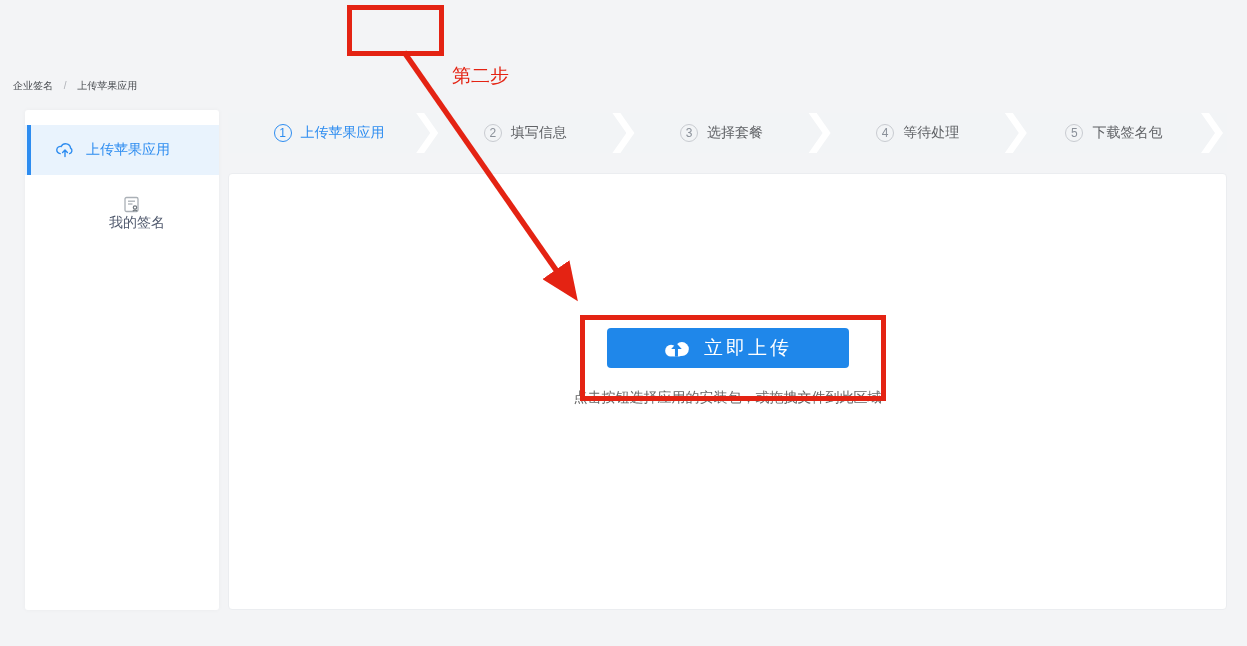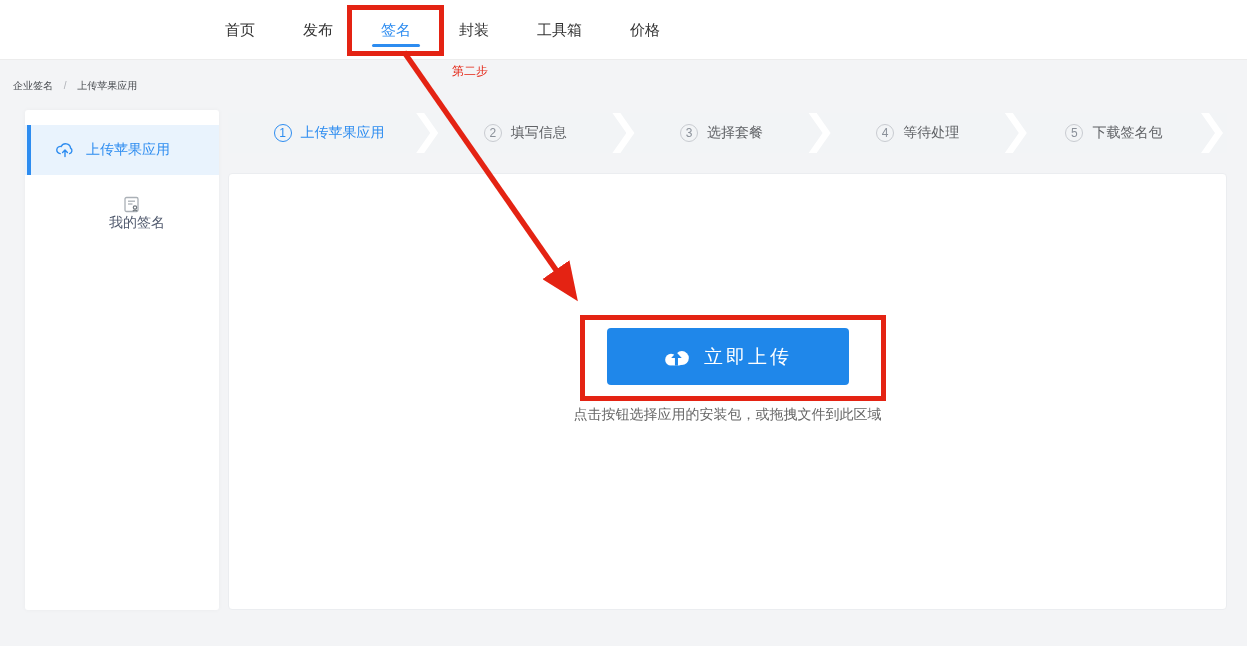--- a/index.html
+++ b/index.html
@@ -36,54 +36,44 @@
   .step.first { clip-path:polygon(0 0, calc(100% - 14px) 0, 100% 50%, calc(100% - 14px) 100%, 0 100%); }
   .step-end { flex:0 0 18px; height:40px; background:#f2f4f6;
           clip-path:polygon(0 0, 100% 0, 100% 100%, 0 100%, 14px 50%); }
   .step .num { width:18px; height:18px; border:1px solid #c8cbd0; border-radius:50%; color:#8a9099;
                font-size:12px; display:inline-flex; align-items:center; justify-content:center; flex:none; }
   .step.active { color:#2d8cf0; }
   .step.active .num { border-color:#2d8cf0; color:#2d8cf0; }
 
   
   .card { position:absolute; left:228px; top:173px; width:999px; height:437px; background:#fff; border:1px solid #ebedf0; border-radius:4px; text-align:center; }
-  .upload-btn { display:flex; align-items:center; justify-content:center; margin:154px auto 0; width:242px; height:57px;
+  .upload-btn { display:flex; align-items:center; justify-content:center; margin:154px auto 0; width:242px; height:40px;
                 background:#1f87ea; color:#fff; border:none; border-radius:4px; font-size:19px; letter-spacing:3px;
                 font-family:inherit; cursor:pointer; }
   .upload-btn .cloud { width:28px; height:22px; margin-right:13px; display:inline-flex; }
   .hint1 { margin-top:21px; font-size:14px; color:#666; }
   .hint2 { margin-top:7px; font-size:14px; color:#666; }
   .hint2 .red { color:#f04545; }
 
   
   .tip { position:absolute; left:228px; top:622px; font-size:13px; color:#8f9398; white-space:nowrap; }
   .tip .tip-label { margin-right:7px; }
 
   
   .anno-box { position:absolute; border:5px solid #e42313; pointer-events:none; }
   .anno-box.nav-box { left:347px; top:5px; width:97px; height:51px; }
   .anno-box.btn-box { left:580px; top:315px; width:306px; height:86px; }
-  .anno-text { position:absolute; left:452px; top:63px; font-size:12px; color:#e42313; pointer-events:none; }
+  .anno-text { position:absolute; left:452px; top:63px; font-size:19px; color:#e42313; pointer-events:none; }
   .anno-arrow { position:absolute; left:0; top:0; pointer-events:none; }
 </style>
 </head>
 <body>
 
 <div class="page">
 
-  <header class="header">
-    <nav class="nav">
-      <div class="nav-item">首页</div>
-      <div class="nav-item">发布</div>
-      <div class="nav-item active">签名</div>
-      <div class="nav-item">封装</div>
-      <div class="nav-item">工具箱</div>
-      <div class="nav-item">价格</div>
-    </nav>
-  </header>
 
   <div class="breadcrumb">
     <span>企业签名</span>
     <span class="sep">/</span>
     <span>上传苹果应用</span>
   </div>
 
   <aside class="sidebar">
     <div class="side-item active">
       <span class="s-icon">

